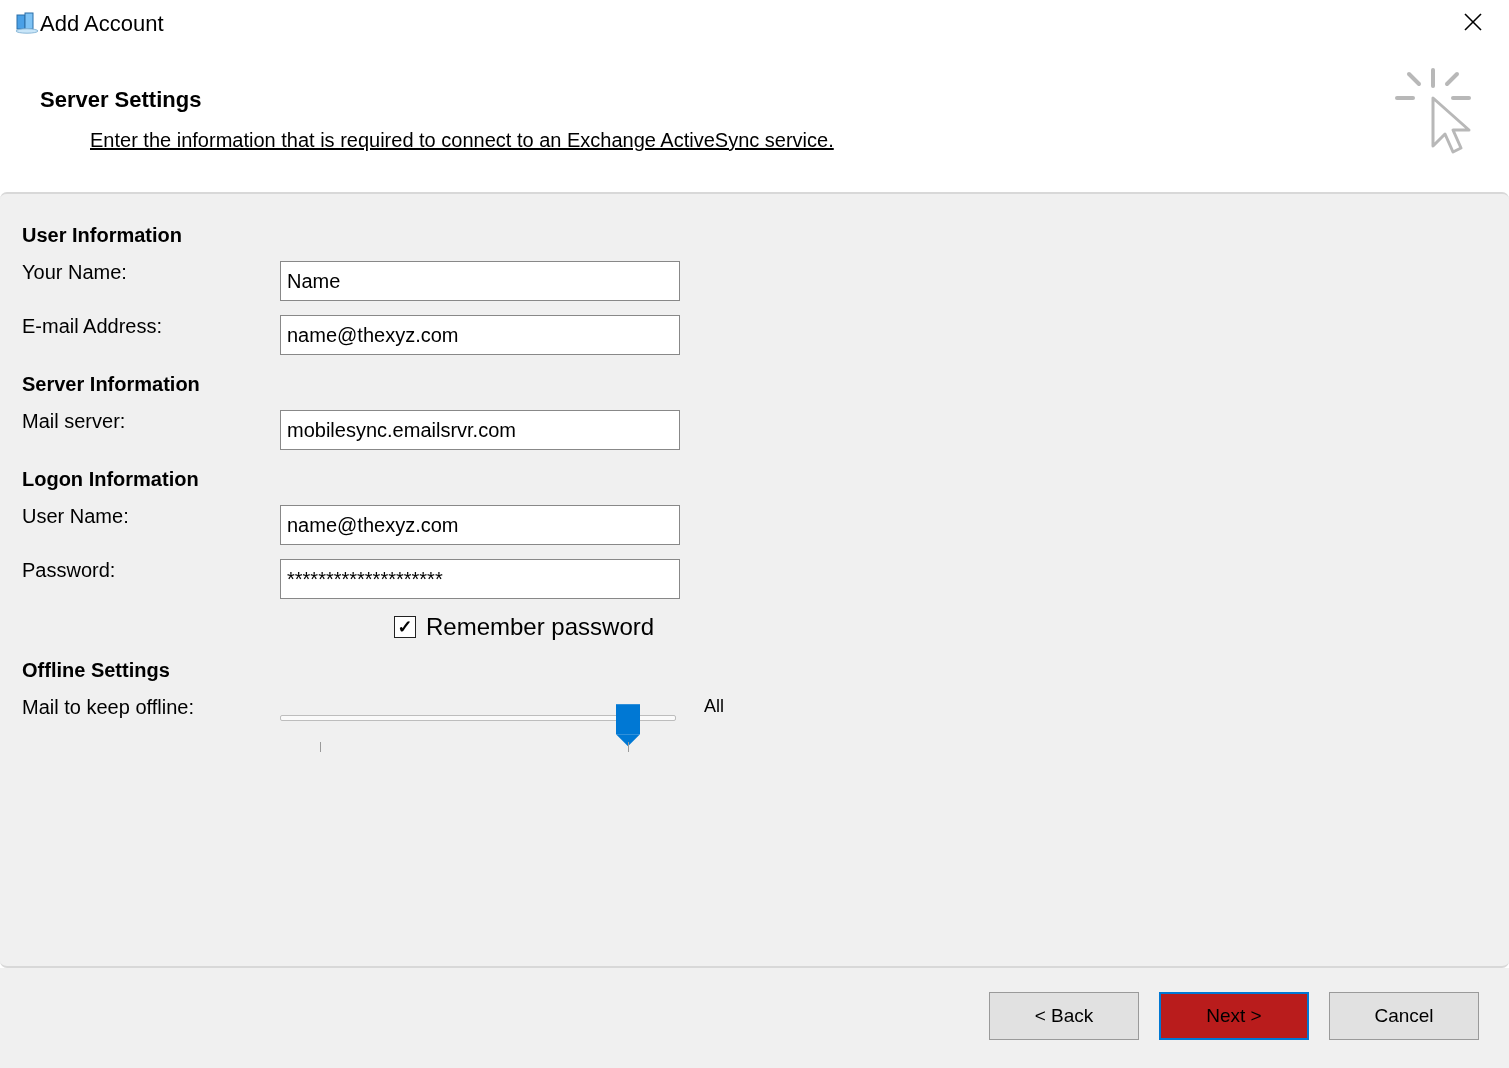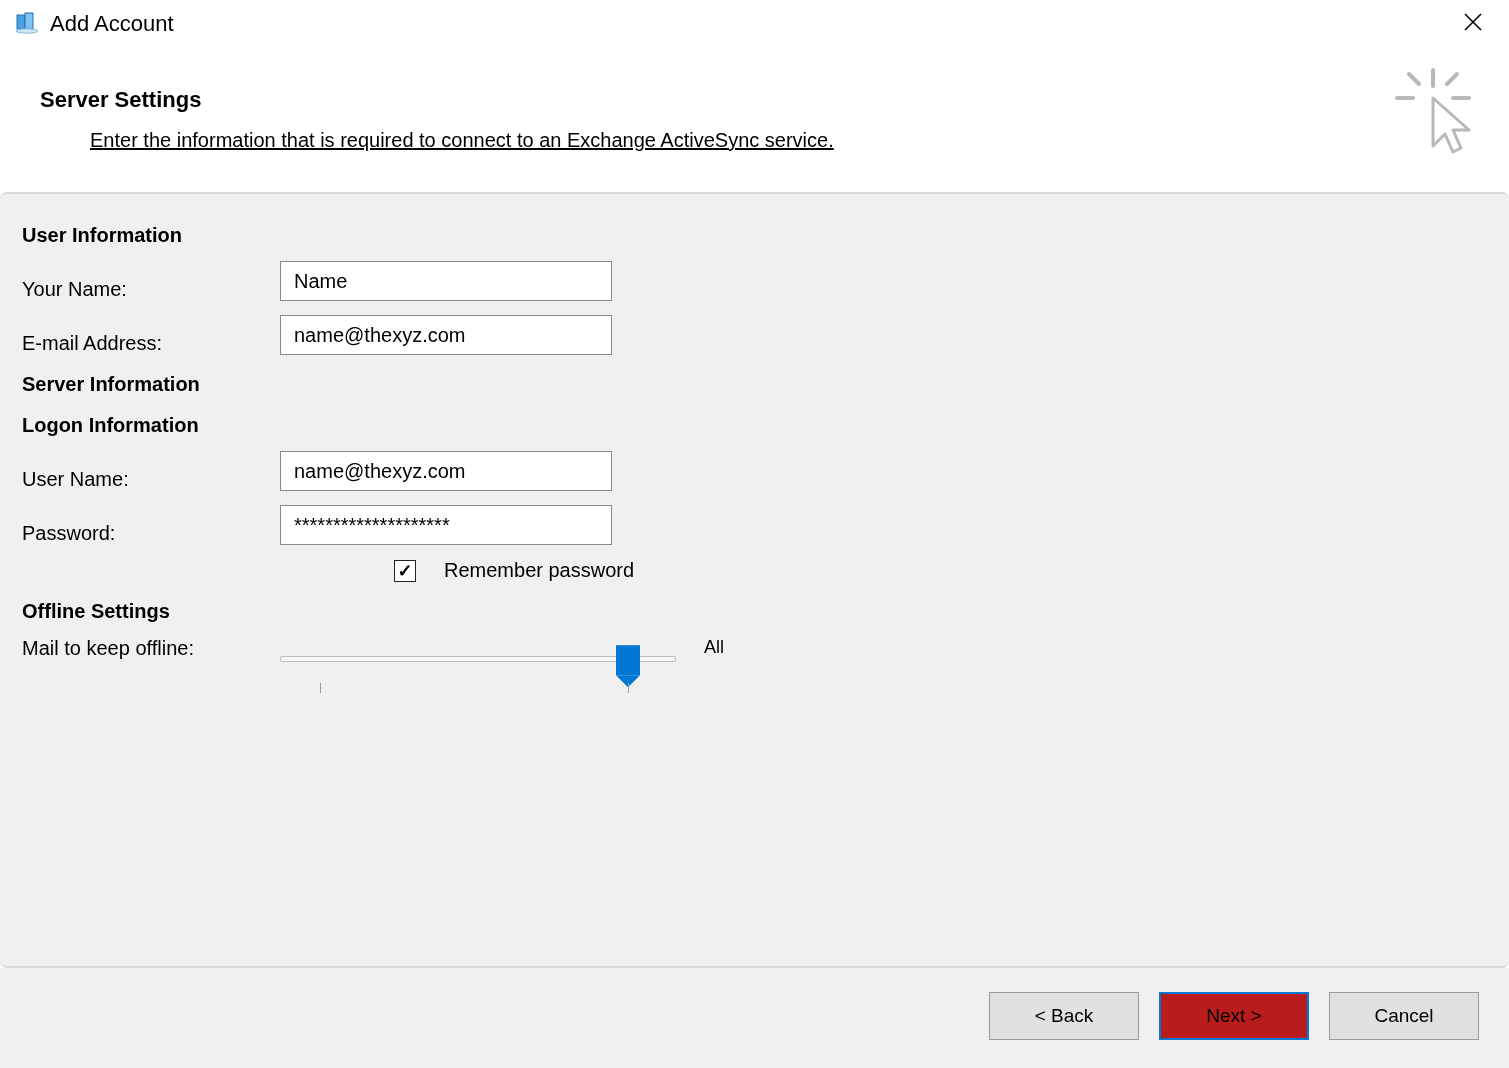--- a/index.html
+++ b/index.html
@@ -20,21 +20,20 @@
     }
     .titlebar {
       display: flex;
       align-items: center;
       justify-content: space-between;
       padding: 8px 18px 8px 14px;
     }
     .titlebar-left {
       display: flex;
       align-items: center;
-      gap: 10px;
     }
     .titlebar-title {
       font-size: 22px;
     }
     .close-x {
       font-size: 24px;
       line-height: 1;
       cursor: pointer;
       padding: 4px 8px;
     }
@@ -64,35 +63,35 @@
       border-radius: 7px;
     }
     .section-head {
       font-weight: bold;
       font-size: 20px;
       margin: 0 0 14px 0;
     }
     .section-head.large-gap { margin-top: 18px; }
     .form-row {
       display: flex;
-      align-items: flex-end;
+      align-items: flex-start;
       margin-bottom: 14px;
     }
     .form-label {
       width: 258px;
       font-size: 20px;
     }
     .form-input {
-      width: 332px;
+      width: 400px;
       height: 40px;
       border: 1px solid #888888;
       background: #ffffff;
       font-family: inherit;
       font-size: 20px;
-      padding: 4px 13px;
+      padding: 4px 6px;
     }
     .checkbox-row {
       display: flex;
       align-items: center;
       margin-left: 372px;
       margin-top: 6px;
       margin-bottom: 18px;
       gap: 10px;
     }
     .checkbox-box {
@@ -236,36 +235,40 @@
       <input class="form-input" type="text" value="Name" style="">
     </div>
 
     <div class="form-row">
       <span class="form-label">E-mail Address:</span>
       <input class="form-input" type="text" value="name@thexyz.com" style="">
     </div>
 
     <div class="section-head large-gap">Server Information</div>
 
+    <div class="form-row">
+      <span class="form-label">Mail server:</span>
+      <input class="form-input" type="text" value="mobilesync.emailsrvr.com" style="">
+    </div>
 
     <div class="section-head large-gap">Logon Information</div>
 
     <div class="form-row">
       <span class="form-label">User Name:</span>
       <input class="form-input" type="text" value="name@thexyz.com" style="">
     </div>
 
     <div class="form-row">
       <span class="form-label">Password:</span>
       <input class="form-input" type="text" value="********************" style="">
     </div>
 
     <div class="checkbox-row">
       <span class="checkbox-box checked"></span>
-      <span style="font-size:20px;margin-left:18px;">Remember password</span>
+      <span style="font-size:24px;">Remember password</span>
     </div>
 
     <div class="section-head large-gap">Offline Settings</div>
 
     <div class="slider-row">
       <span class="form-label">Mail to keep offline:</span>
       <div class="slider-wrap">
         <div class="slider-track"></div>
         <div class="slider-thumb"></div>
         <div class="slider-ticks">

